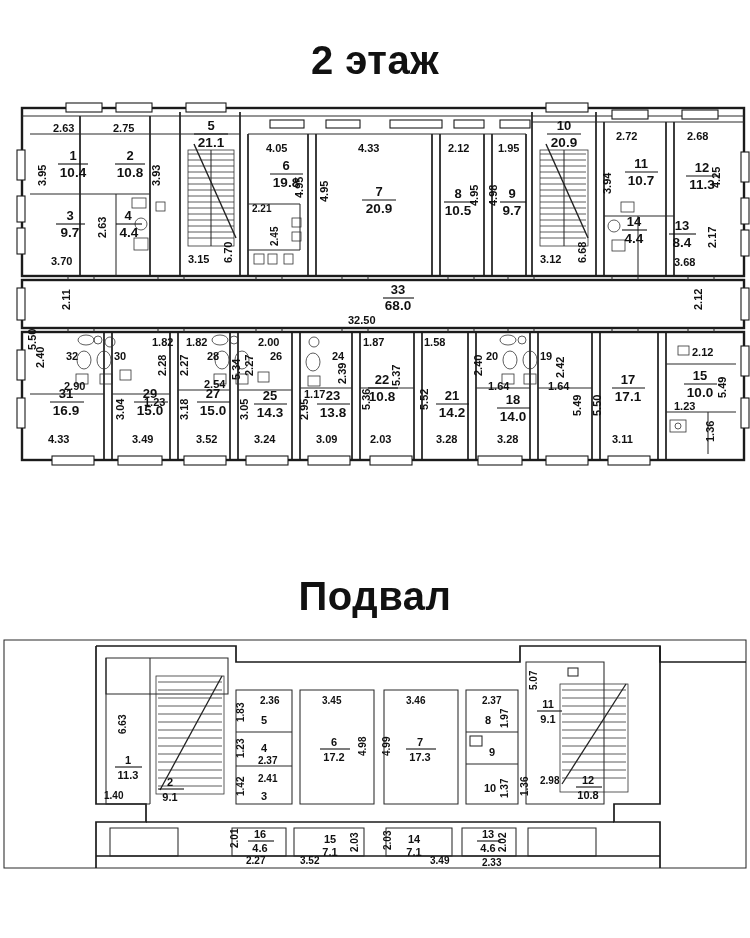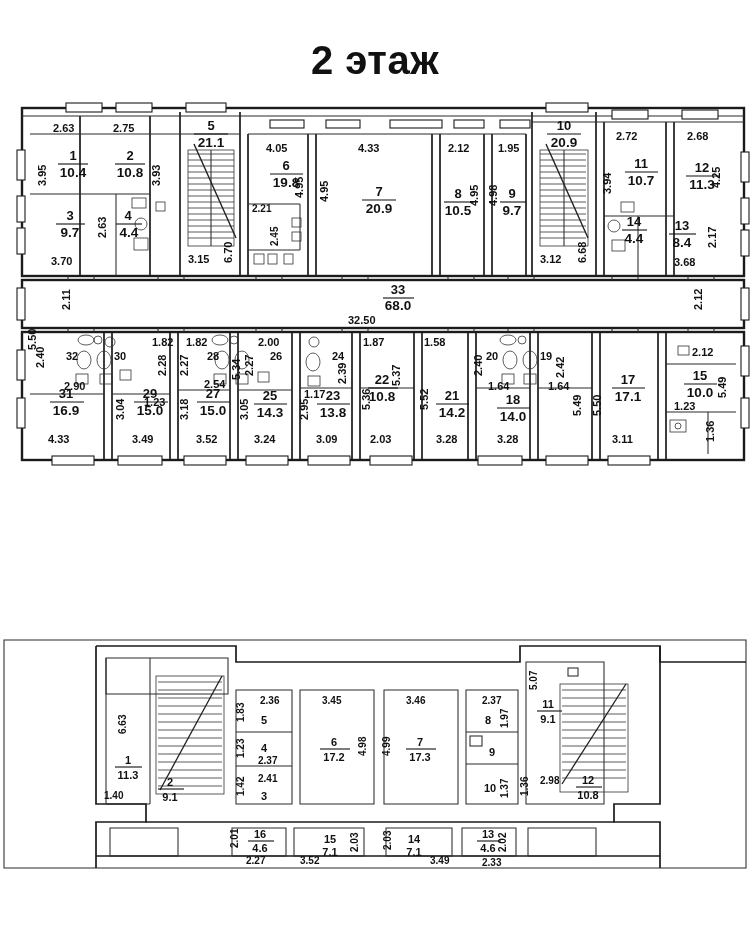--- a/index.html
+++ b/index.html
@@ -414,20 +414,21 @@
     <text class="dim" x="718" y="300" transform="rotate(-90 718 300)">5.49</text>
     <text class="rn" x="692" y="282">15</text>
     <line class="rule" x1="676" y1="286" x2="709" y2="286"></line>
     <text class="ra" x="692" y="299">10.0</text>
 
     <text class="dim" x="666" y="312">1.23</text>
     <text class="dim" x="706" y="344" transform="rotate(-90 706 344)">1.36</text>
   </svg>
   </div>
 
+  <div class="plan-title" id="title-basement">Подвал</div>
 
   <div class="plan" id="plan-basement">
   <svg width="750" height="240" viewBox="0 0 750 240">
 
     <path class="w-thin" d="M4 4 H746 V232 H4 Z"></path>
     <path class="w-mid" d="M96 10 H236 V26 H520 V10 H660 V26 H746"></path>
     <path class="w-mid" d="M96 10 V168 H146 V186 H96 V232"></path>
     <path class="w-mid" d="M660 10 V168 H614 V186 H660 V232"></path>
     <path class="w-mid" d="M146 186 H614"></path>
     <path class="w-mid" d="M96 220 H660"></path>

